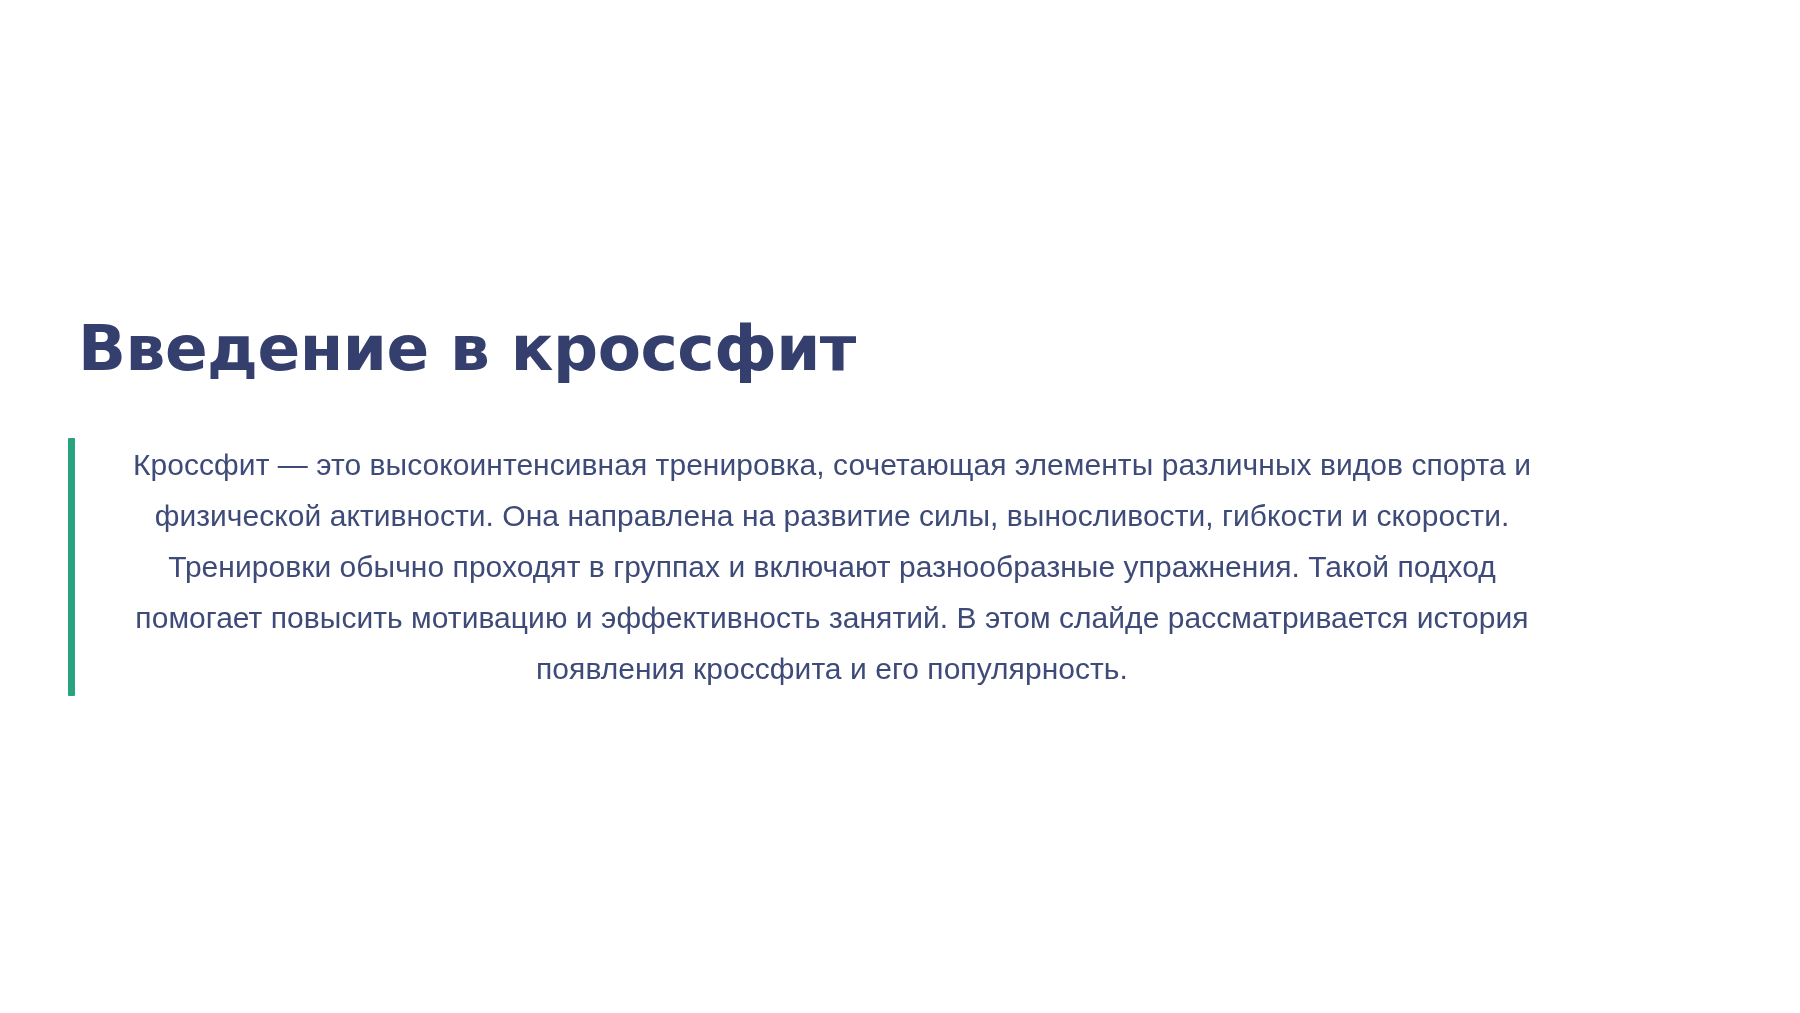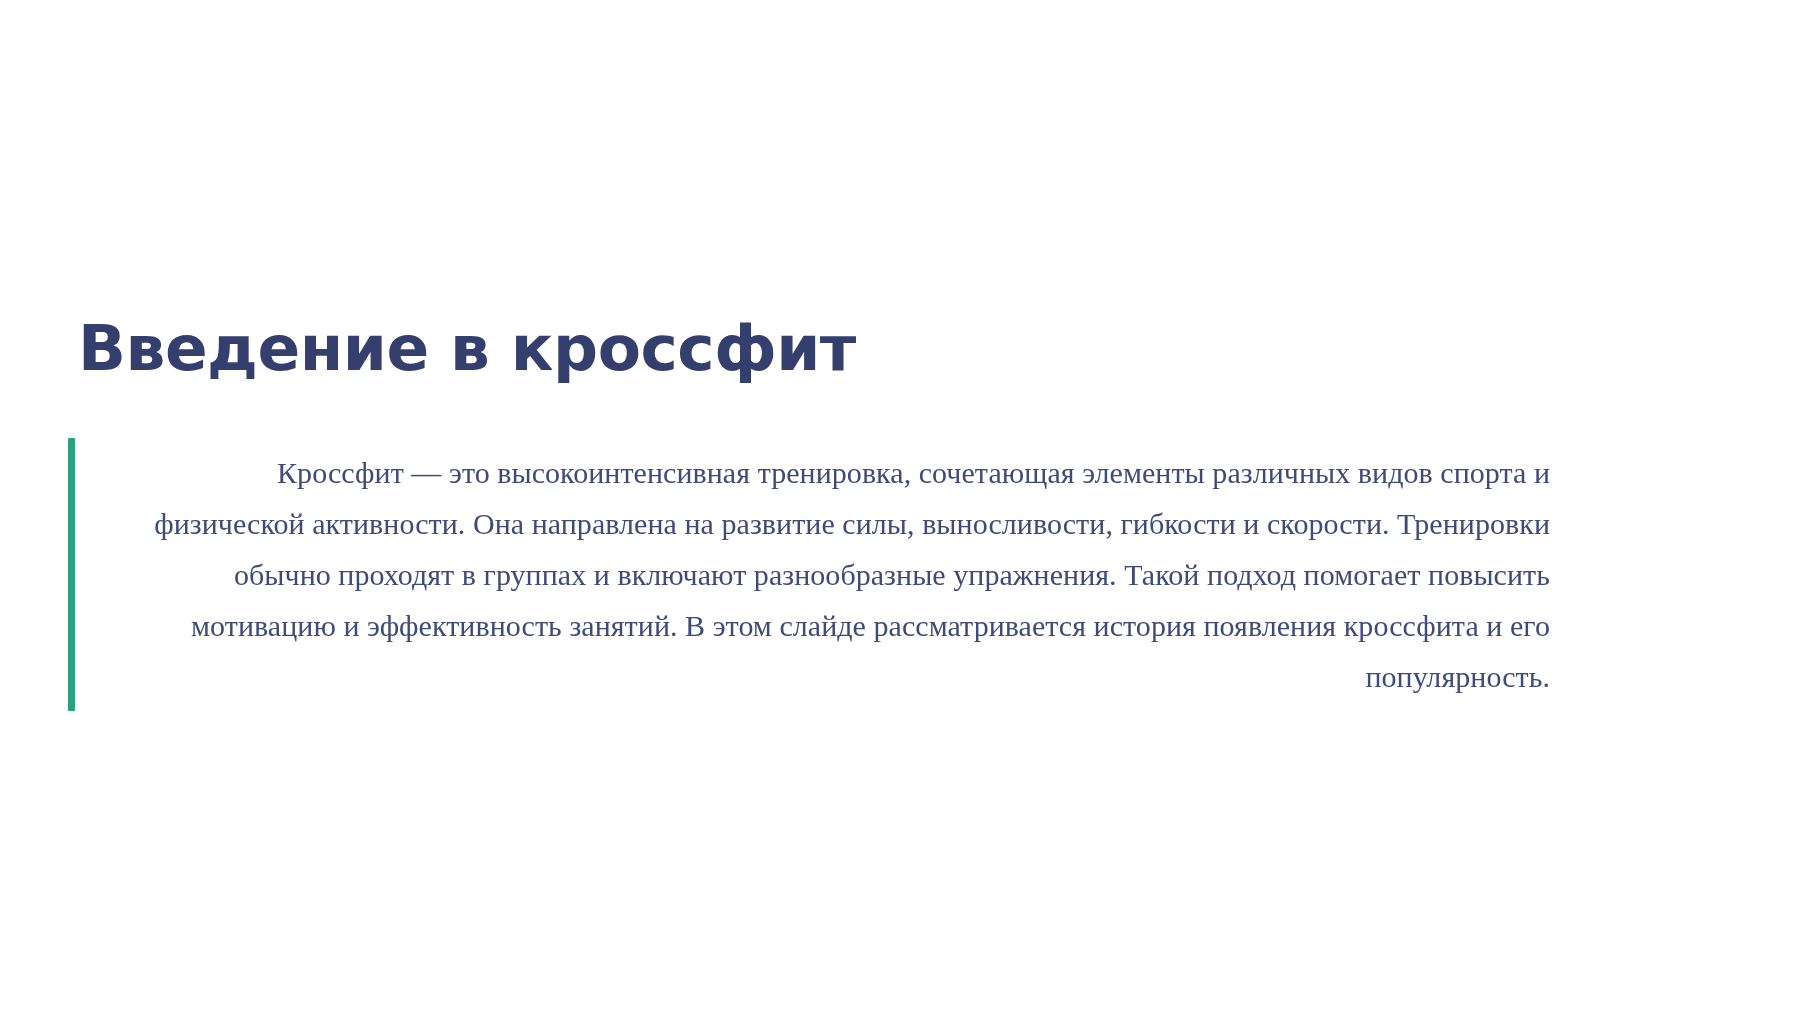--- a/index.html
+++ b/index.html
@@ -48,29 +48,29 @@
   .accent-bar {
     flex: 0 0 auto;
     width: 7px;
     min-height: 258px;
     background: #27a37e;
     border-radius: 1px;
   }
 
   .body-text {
     flex: 1 1 auto;
-    margin: 9px;
+    margin: 1px;
     padding: 0 0 0 46px;
-    font-family: Liberation Serif, serif;
+    font-family: Liberation Sans, sans-serif;
     font-size: 30px;
     line-height: 51px;
     font-weight: 400;
     color: #3e4a78;
     letter-spacing: 0.05px;
-    text-align: right;
+    text-align: center;
     max-width: 1420px;
   }
 </style>
 </head>
 <body>
 
 <div class="slide">
 
   <h1 class="slide-title">Введение в кроссфит</h1>
 

